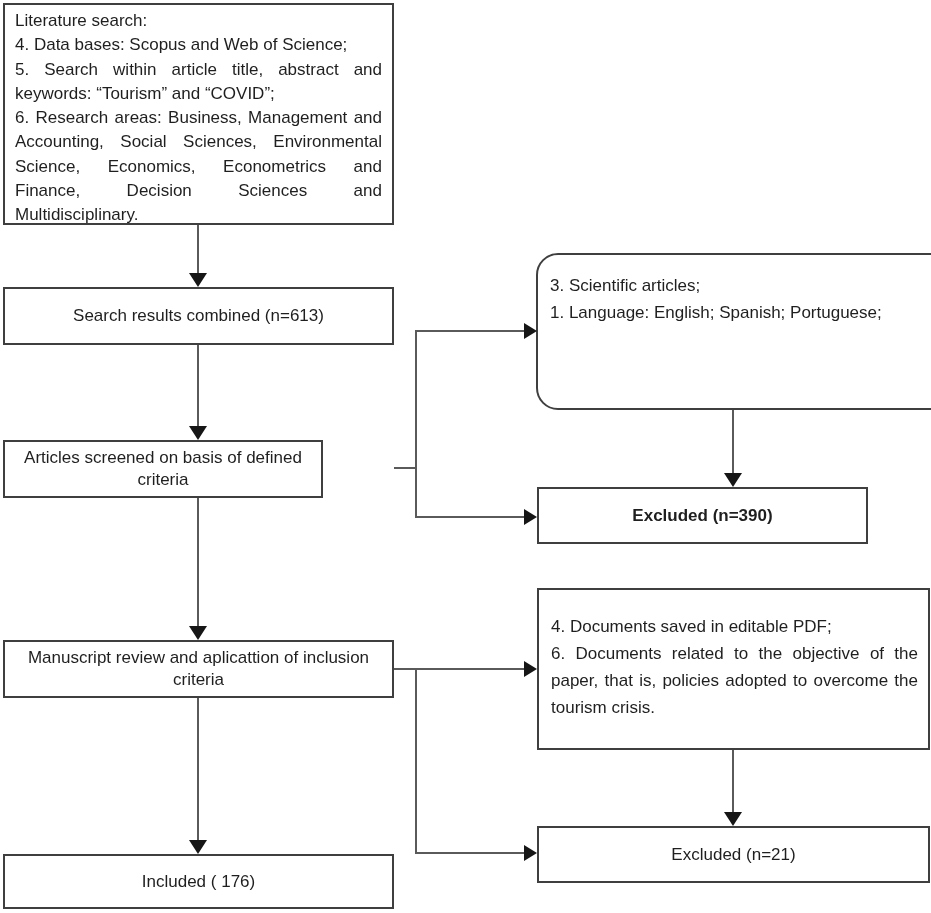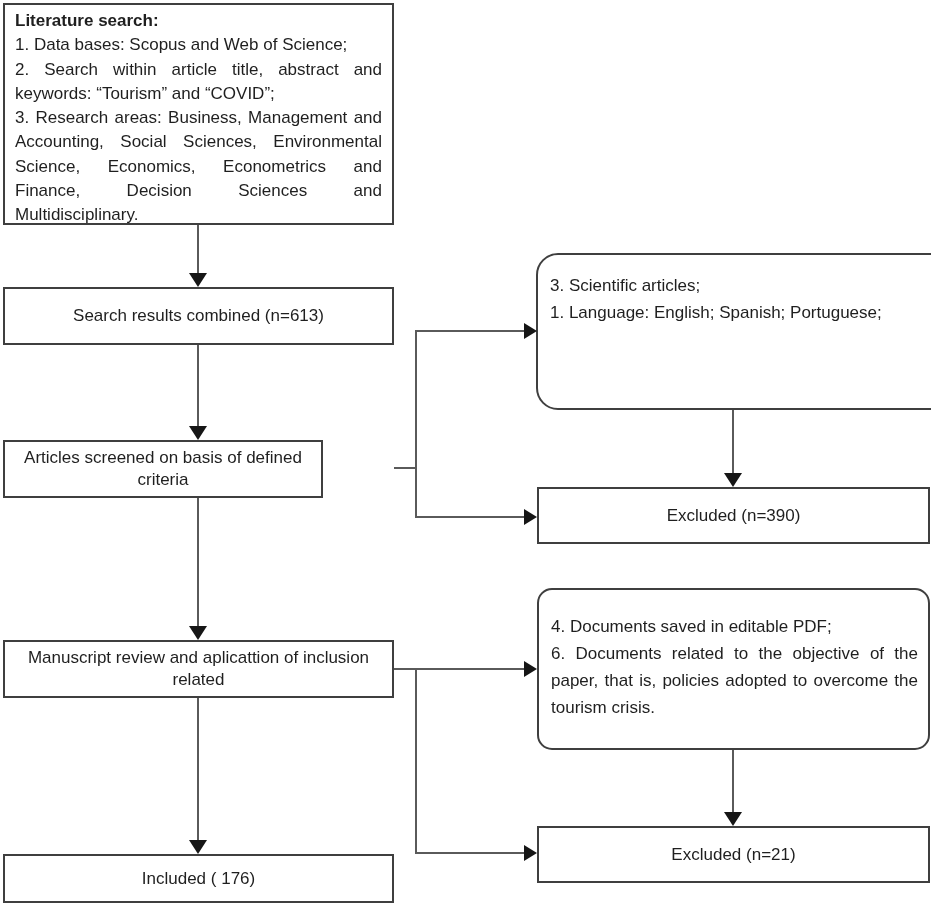--- a/index.html
+++ b/index.html
@@ -26,21 +26,21 @@
     line-height:22px;
     padding:2px 14px;
   }
   .list-box p{
     margin:0;
     font-size:17px;
     text-align:justify;
   }
   #lit-box{padding:4px 10px 4px 10px;}
   #lit-box p{line-height:24.3px;}
-  #lit-box .box-title{font-weight:bold;text-align:left;}
+  #lit-box .box-title{font-weight:normal;text-align:left;}
   #criteria1-box{padding:17px 10px 0 12px;}
   #criteria1-box p{line-height:27px;}
   #criteria2-box{padding:23px 10px 0 12px;}
   #criteria2-box p{line-height:27px;}
   .vline{position:absolute;width:2px;background:#5a5a5a;}
   .hline{position:absolute;height:2px;background:#5a5a5a;}
   .arrow-down{
     position:absolute;width:0;height:0;
     border-left:9px solid transparent;
     border-right:9px solid transparent;
@@ -53,51 +53,51 @@
     border-left:13px solid #161616;
   }
 </style>
 </head>
 <body>
 
 <div id="canvas">
 
   <div class="box list-box" id="lit-box" style="left:3px;top:3px;width:391px;height:222px;">
     <p class="box-title">Literature search:</p>
-    <p>1. Data bases: Scopus and Web of Science;</p>
-    <p>2. Search within article title, abstract and keywords: “Tourism” and “COVID”;</p>
-    <p>3. Research areas: Business, Management and Accounting, Social Sciences, Environmental Science, Economics, Econometrics and Finance, Decision Sciences and Multidisciplinary.</p>
+    <p>4. Data bases: Scopus and Web of Science;</p>
+    <p>5. Search within article title, abstract and keywords: “Tourism” and “COVID”;</p>
+    <p>6. Research areas: Business, Management and Accounting, Social Sciences, Environmental Science, Economics, Econometrics and Finance, Decision Sciences and Multidisciplinary.</p>
   </div>
 
   <div class="box center-label" style="left:3px;top:287px;width:391px;height:58px;">
     <span>Search results combined (n=613)</span>
   </div>
 
   <div class="box center-label" style="left:3px;top:440px;width:320px;height:58px;">
     <span>Articles screened on basis of defined criteria</span>
   </div>
 
   <div class="box center-label" style="left:3px;top:640px;width:391px;height:58px;">
-    <span>Manuscript review and aplicattion of inclusion related</span>
+    <span>Manuscript review and aplicattion of inclusion criteria</span>
   </div>
 
-  <div class="box center-label" style="left:3px;top:854px;width:391px;height:49px;">
+  <div class="box center-label" style="left:3px;top:854px;width:391px;height:55px;">
     <span>Included ( 176)</span>
   </div>
 
   <div class="box list-box" id="criteria1-box" style="left:536px;top:253px;width:454px;height:157px;border-radius:22px;">
     <p>3. Scientific articles;</p>
     <p>1. Language: English; Spanish; Portuguese;</p>
   </div>
 
-  <div class="box center-label" style="left:537px;top:487px;width:393px;height:57px;">
+  <div class="box center-label" style="left:537px;top:487px;width:331px;height:57px;font-weight:bold;">
     <span>Excluded (n=390)</span>
   </div>
 
-  <div class="box list-box" id="criteria2-box" style="left:537px;top:588px;width:393px;height:162px;border-radius:15px;">
+  <div class="box list-box" id="criteria2-box" style="left:537px;top:588px;width:393px;height:162px;">
     <p>4. Documents saved in editable PDF;</p>
     <p>6. Documents related to the objective of the paper, that is, policies adopted to overcome the tourism crisis.</p>
   </div>
 
   <div class="box center-label" style="left:537px;top:826px;width:393px;height:57px;">
     <span>Excluded (n=21)</span>
   </div>
 
   <div class="vline" style="left:197px;top:225px;height:48px;"></div>
   <div class="arrow-down" style="left:189px;top:273px;"></div>

